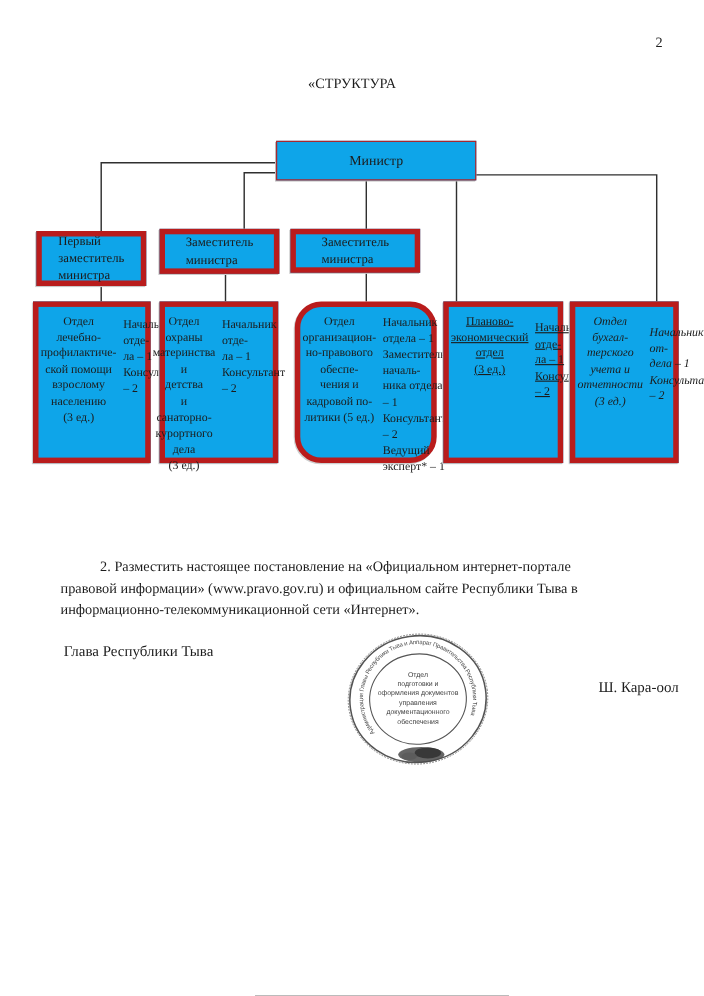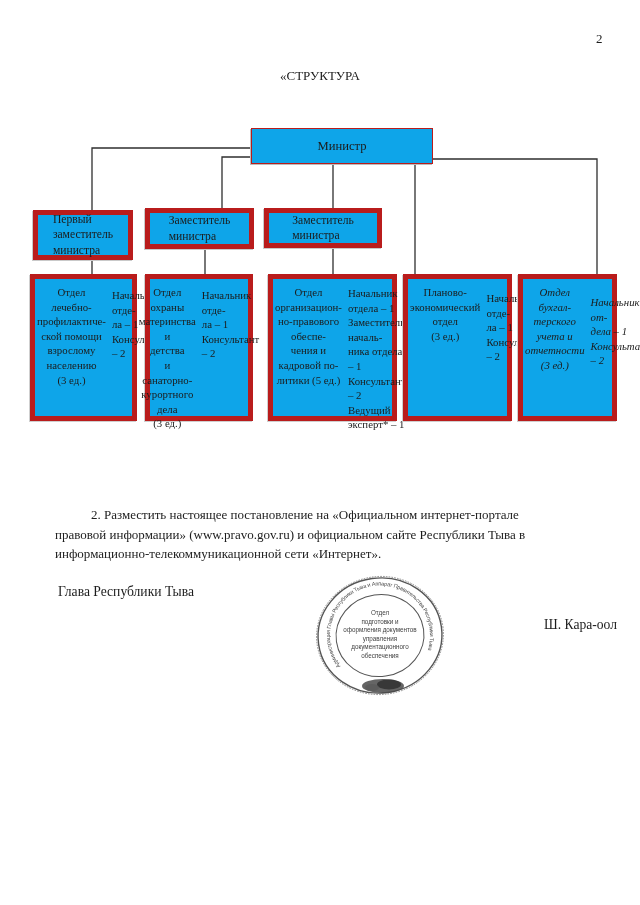--- a/index.html
+++ b/index.html
@@ -19,22 +19,22 @@
     font-size:11.6px; line-height:15.4px; white-space:pre-line; box-shadow:-1px 1px 0 #c9c9c9;}
   .dep0{left:33px;  top:210px; width:100px; height:50px;}
   .dep1{left:145px; top:208px; width:109px; height:41px;}
   .dep2{left:264px; top:208px; width:118px; height:40px;}
   .dept{top:274px; height:147px; font-size:10.8px; line-height:14.6px;
     display:flex; flex-direction:row; box-shadow:-1px 1px 0 #cfcfcf;}
   .dept .hdr{margin-top:6px; text-align:center; white-space:pre-line; padding:0 2px;}
   .dept .staff{text-align:left; white-space:pre-line; padding:0 2px 0 4px;}
   .b1{left:30px;  width:107px;} .b1 .staff{margin-top:9px;}
   .b2{left:145px; width:108px;justify-content:center;} .b2 .staff{margin-top:9px;}
-  .b3{left:268px; width:129px;} .b3 .staff{margin-top:7px;}
-  .b4{left:403px; width:109px;} .b4 .staff{margin-top:12px;}
+  .b3{left:268px; width:129px;border-radius:24px;} .b3 .staff{margin-top:7px;}
+  .b4{left:403px; width:109px;text-decoration:underline;} .b4 .staff{margin-top:12px;}
   .b5{left:518px; width:99px;font-style:italic;}  .b5 .staff{margin-top:16px;}
   .connectors{position:absolute; left:0; top:0; pointer-events:none;}
   .connectors polyline{fill:none; stroke:#2f2f2f; stroke-width:1.3;}
   .note{position:absolute; left:55px; top:445px; width:546px;
     font-size:12.4px; line-height:16.8px; text-indent:30px; white-space:pre-line;}
   .resolution{position:absolute; left:55px; top:505px; width:552px;
     font-size:13px; line-height:19.6px; text-indent:36px; white-space:pre-line;}
   .sig-title{position:absolute; left:58px; top:584px; font-size:13.6px;}
   .sig-name{position:absolute; left:523px; top:617px; font-size:13.6px;margin-left:21px;}
   .stamp{position:absolute; left:312px; top:574px;}

